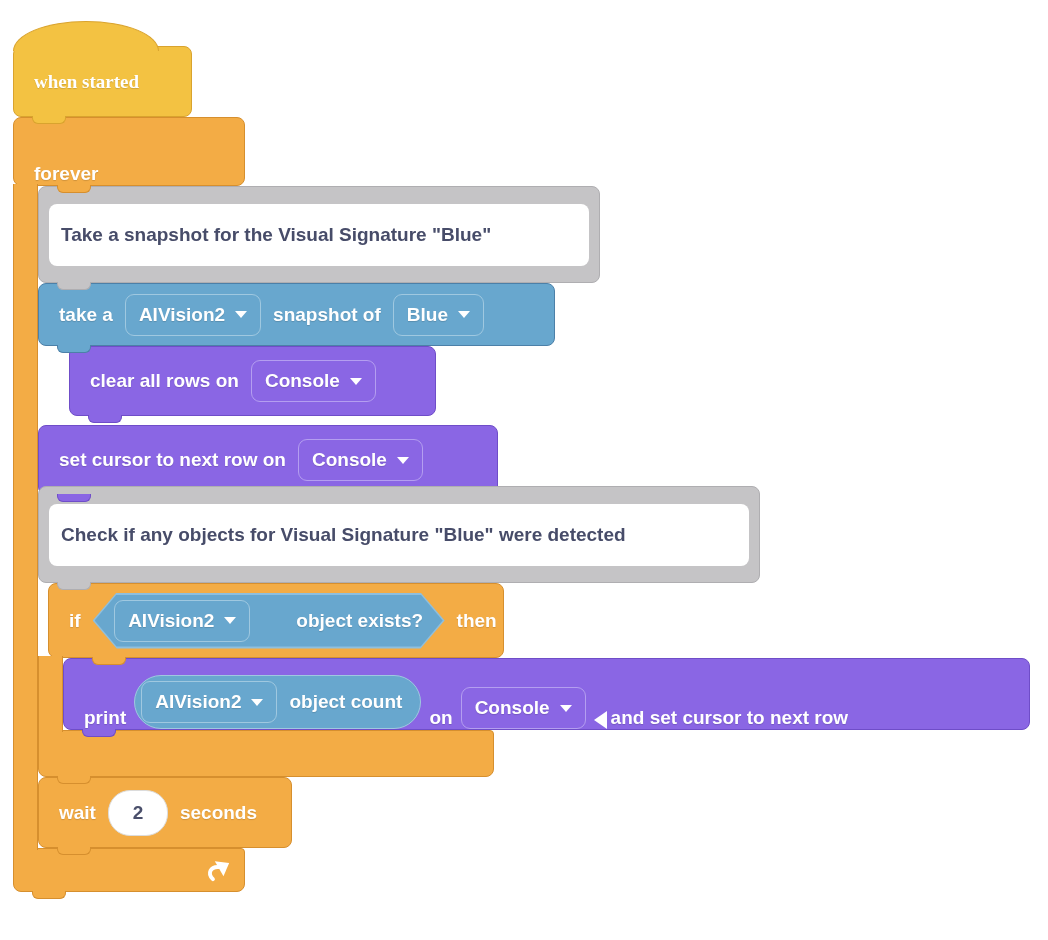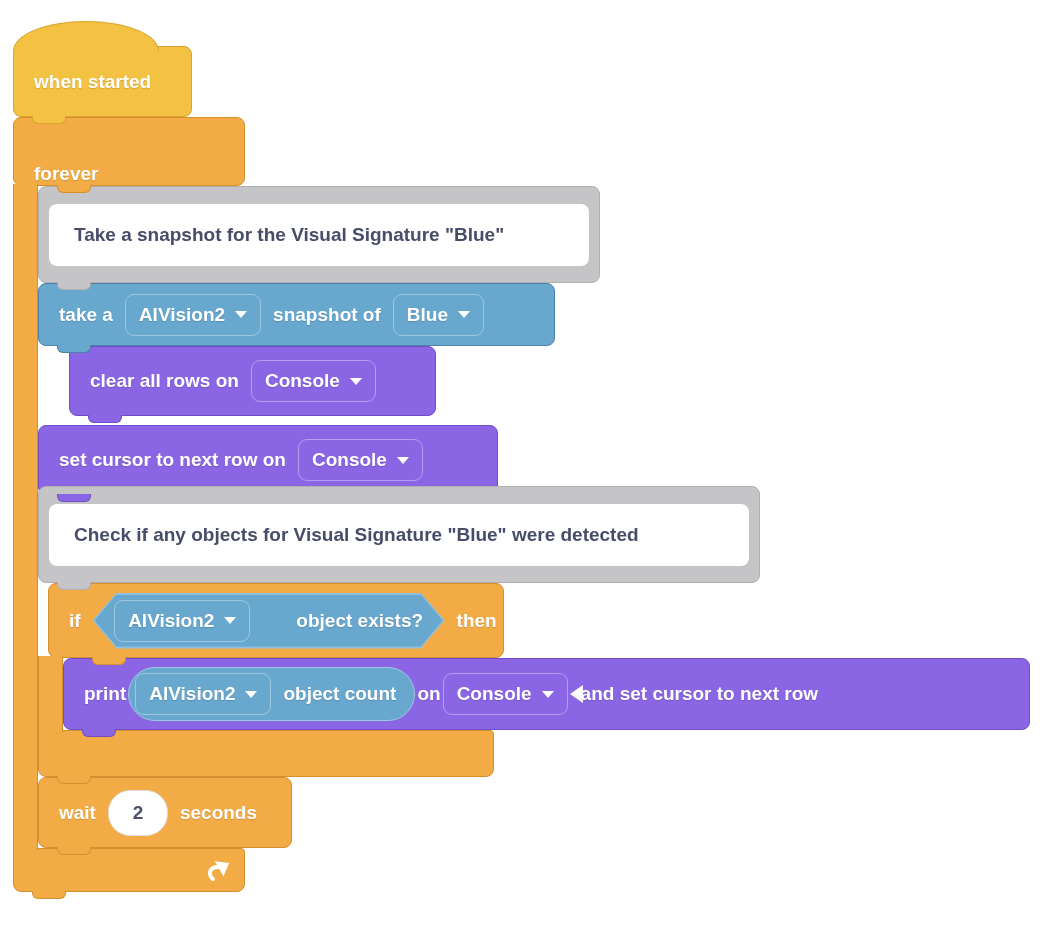--- a/index.html
+++ b/index.html
@@ -46,37 +46,37 @@
       clip-path:polygon(0 50%,22px 0,calc(100% - 22px) 0,100% 50%,calc(100% - 22px) 100%,22px 100%);}
   .hex-content{position:absolute;inset:0;display:flex;align-items:center;justify-content:center;gap:12px;
       color:#fff;font-weight:700;font-size:19px;}
   .hex-content > span{text-shadow:0 1px 1px rgba(0,0,0,0.15);margin-left:34px;}
   
   .pill{display:flex;align-items:center;gap:12px;height:54px;box-sizing:border-box;
         padding:0 18px 0 6px;border-radius:27px;border:1px solid #9FC8E0;background:#68A7CE;}
   
   .comment{padding:0 10px;}
   .comment-field{flex:1;height:62px;background:#ffffff;border-radius:8px;
-        display:flex;align-items:center;padding:0 25px;color:#474C69;font-weight:700;font-size:19px;
+        display:flex;align-items:center;padding:0 12px;color:#474C69;font-weight:700;font-size:19px;
         overflow:hidden;}
   
   .num{width:58px;height:44px;border-radius:22px;background:#ffffff;border:1px solid #DCDCDC;
        color:#4A4F6B;display:flex;align-items:center;justify-content:center;
        font-weight:700;font-size:19px;cursor:text;}
   
   .collapse-tri{width:0;height:0;border-top:9px solid transparent;border-bottom:9px solid transparent;
        border-right:13px solid #ffffff;margin-right:-4px;cursor:pointer;}
   .loop-arrow{position:absolute;left:192px;top:6px;}
 </style>
 </head>
 <body>
 
 <div class="canvas">
 
-  <div class="block c-yellow bump" style="left:13px;top:46px;width:179px;height:71px;">
+  <div class="block c-yellow bump" style="left:13px;top:46px;width:179px;height:71px;font-family:Liberation Serif, serif;">
     <span>when started</span>
   </div>
   <div class="hat-dome c-yellow"></div>
 
   <div class="block c-orange bump bump-inner" style="left:13px;top:117px;width:232px;height:69px;align-items:flex-end;">
     <span>forever</span>
   </div>
   <div class="cbar c-orange bump" style="left:13px;top:848px;width:232px;height:44px;">
     <svg class="loop-arrow" width="30" height="30" viewBox="0 0 26 26">
       <path d="M6 21 C 1 16, 3.5 9.5, 12 10.5" fill="none" stroke="#ffffff" stroke-width="3.4" stroke-linecap="round"></path>
@@ -137,21 +137,21 @@
           <span class="caret"></span>
         </div>
         <span>object exists?</span>
       </div>
     </div>
     <span>then</span>
   </div>
   <div class="cbar c-orange bump" style="left:38px;top:730px;width:456px;height:47px;"></div>
   <div class="arm c-orange" style="left:38px;top:656px;width:25px;height:76px;"></div>
 
-  <div class="block c-purple bump" style="left:63px;top:658px;width:967px;height:72px;gap:2px;">
+  <div class="block c-purple bump" style="left:63px;top:658px;width:967px;height:72px;gap:8px;align-items:flex-end;">
     <span>print</span>
     <div class="pill">
       <div class="dd dd-blue">
         <span>AIVision2</span>
         <span class="caret"></span>
       </div>
       <span style="text-shadow:0 1px 1px rgba(0,0,0,0.15);">object count</span>
     </div>
     <span>on</span>
     <div class="dd dd-purple">

